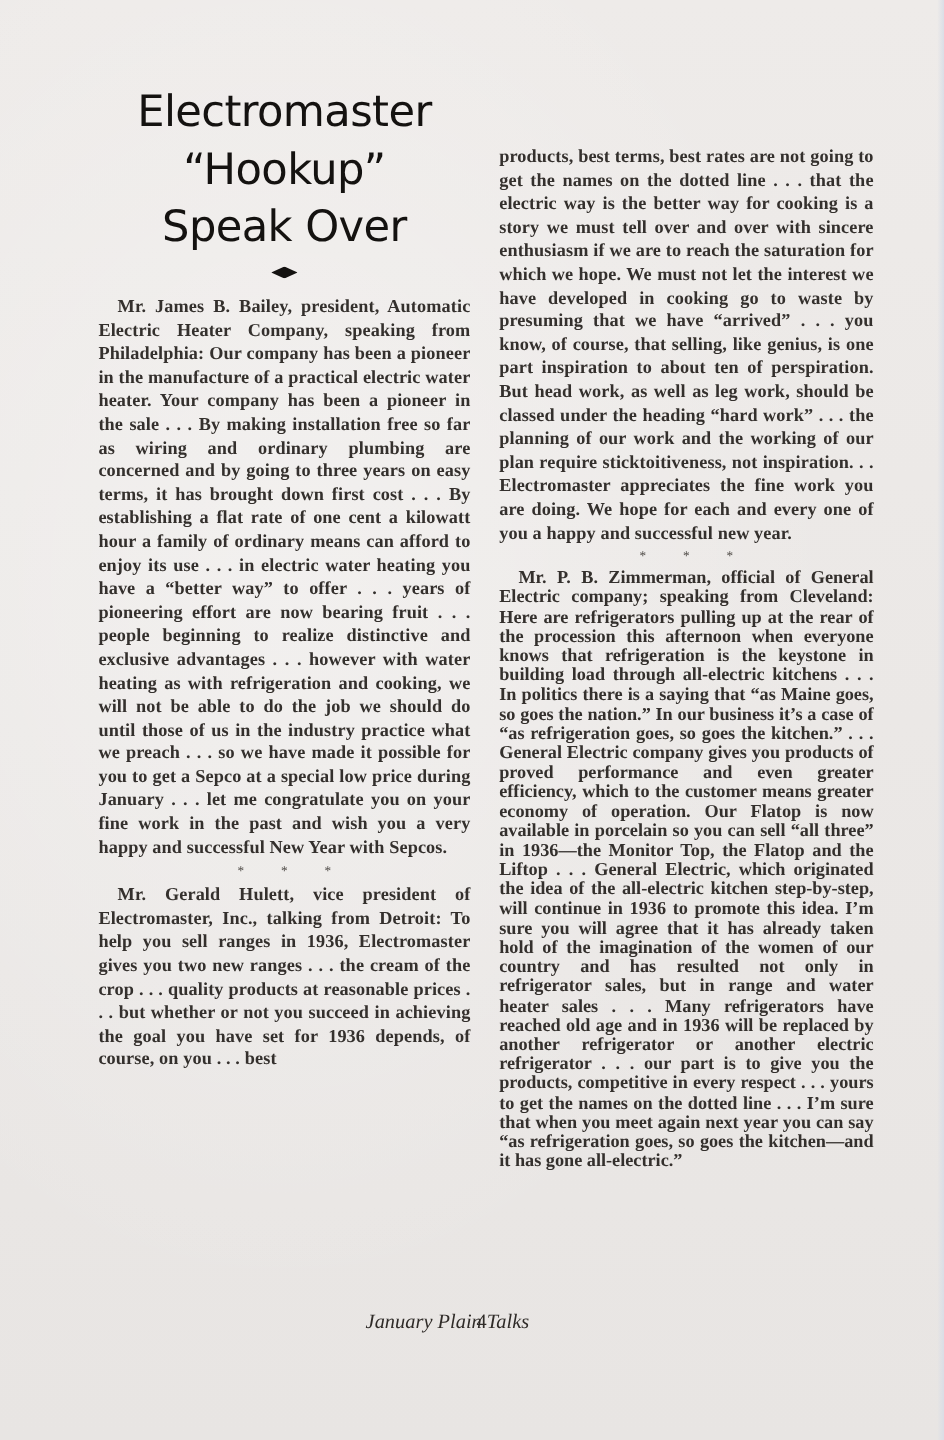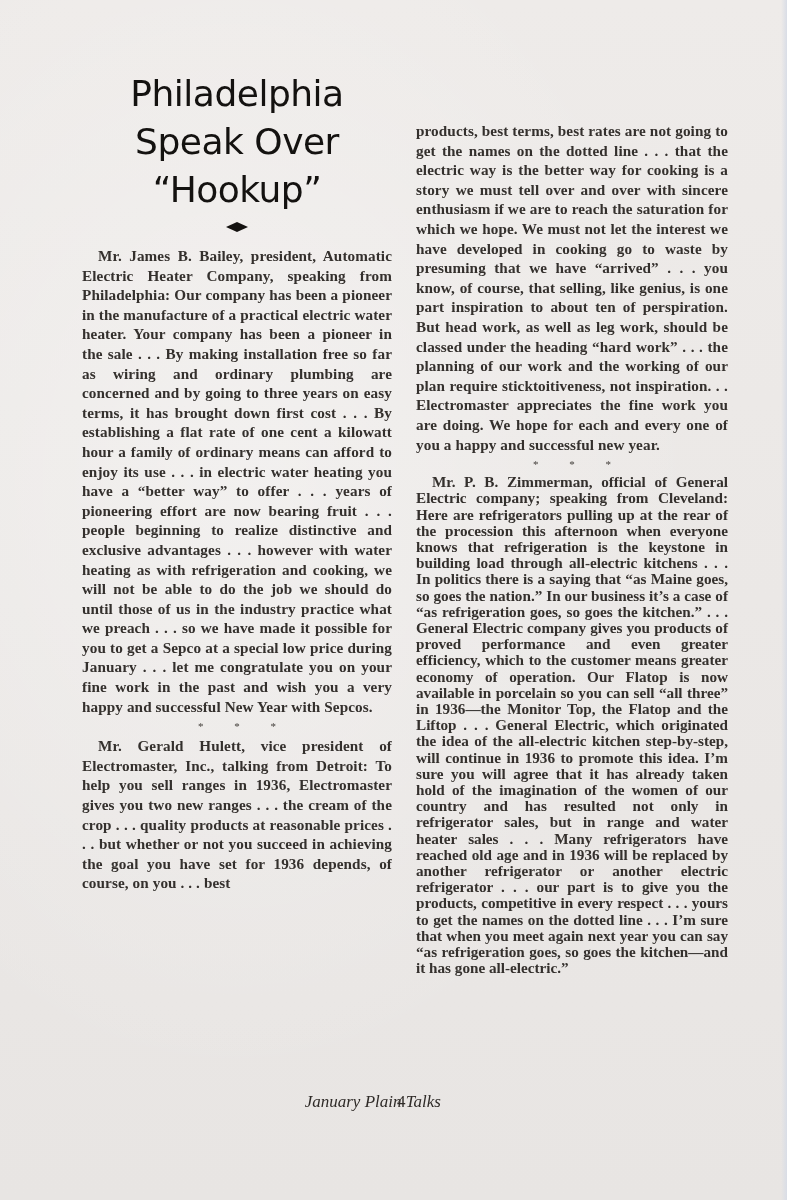--- a/index.html
+++ b/index.html
@@ -56,23 +56,23 @@
   .footer .pub { font-style: italic; }
   .footer .pageno { position: absolute; left: 316px; top: 0; }
 </style>
 </head>
 <body>
 
 <div class="page">
 
   <div class="col-left">
     <h1 class="title">
-      <span>Philadelphia</span>
+      <span>Electromaster</span>
+      <span>“Hookup”</span>
       <span>Speak Over</span>
-      <span>“Hookup”</span>
     </h1>
     <div class="ornament"></div>
 
     <p>Mr. James B. Bailey, president, Automatic Electric Heater Company, speaking from Philadelphia: Our company has been a pioneer in the manufacture of a practical electric water heater. Your company has been a pioneer in the sale . . . By making installation free so far as wiring and ordinary plumbing are concerned and by going to three years on easy terms, it has brought down first cost . . . By establishing a flat rate of one cent a kilowatt hour a family of ordinary means can afford to enjoy its use . . . in electric water heating you have a “better way” to offer . . . years of pioneering effort are now bearing fruit . . . people beginning to realize distinctive and exclusive advantages . . . however with water heating as with refrigeration and cooking, we will not be able to do the job we should do until those of us in the industry practice what we preach . . . so we have made it possible for you to get a Sepco at a special low price during January . . . let me congratulate you on your fine work in the past and wish you a very happy and successful New Year with Sepcos.</p>
     <div class="stars">* * *</div>
     <p>Mr. Gerald Hulett, vice president of Electromaster, Inc., talking from Detroit: To help you sell ranges in 1936, Electromaster gives you two new ranges . . . the cream of the crop . . . quality products at reasonable prices . . . but whether or not you succeed in achieving the goal you have set for 1936 depends, of course, on you . . . best</p>
   </div>
 
   <div class="col-right">
     <p class="flush">products, best terms, best rates are not going to get the names on the dotted line . . . that the electric way is the better way for cooking is a story we must tell over and over with sincere enthusiasm if we are to reach the saturation for which we hope. We must not let the interest we have developed in cooking go to waste by presuming that we have “arrived” . . . you know, of course, that selling, like genius, is one part inspiration to about ten of perspiration. But head work, as well as leg work, should be classed under the heading “hard work” . . . the planning of our work and the working of our plan require sticktoitiveness, not inspiration. . . Electromaster appreciates the fine work you are doing. We hope for each and every one of you a happy and successful new year.</p>

